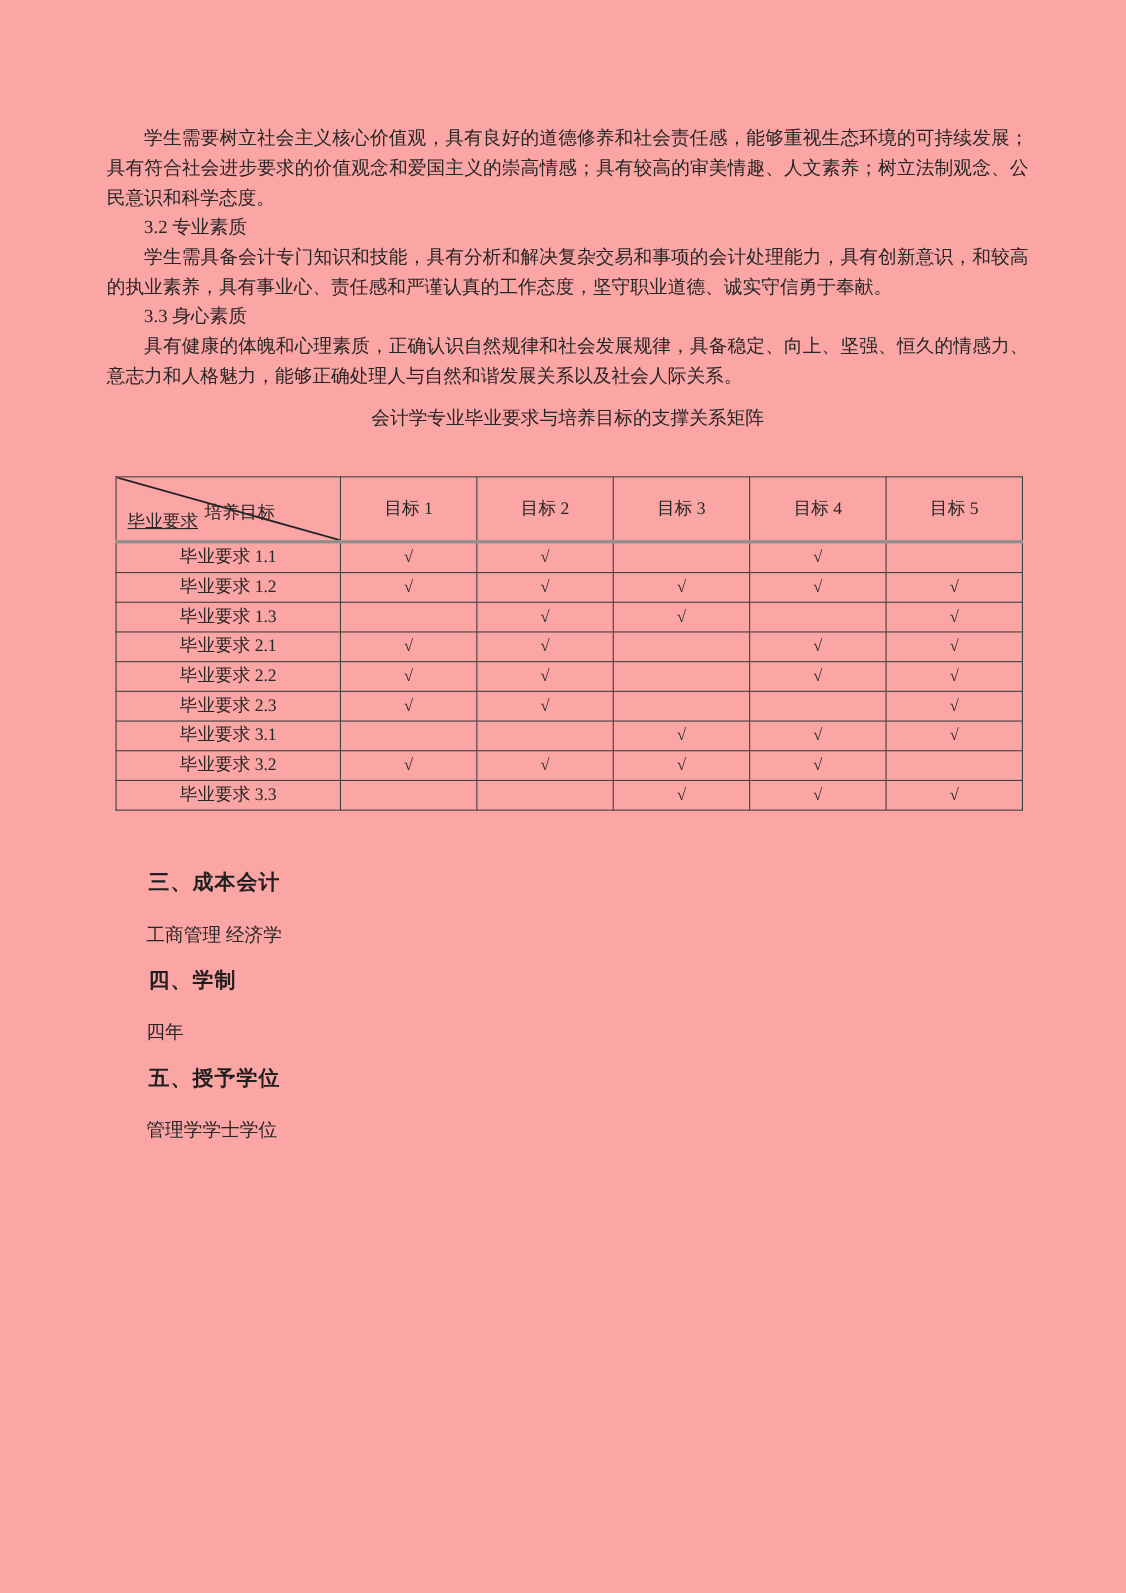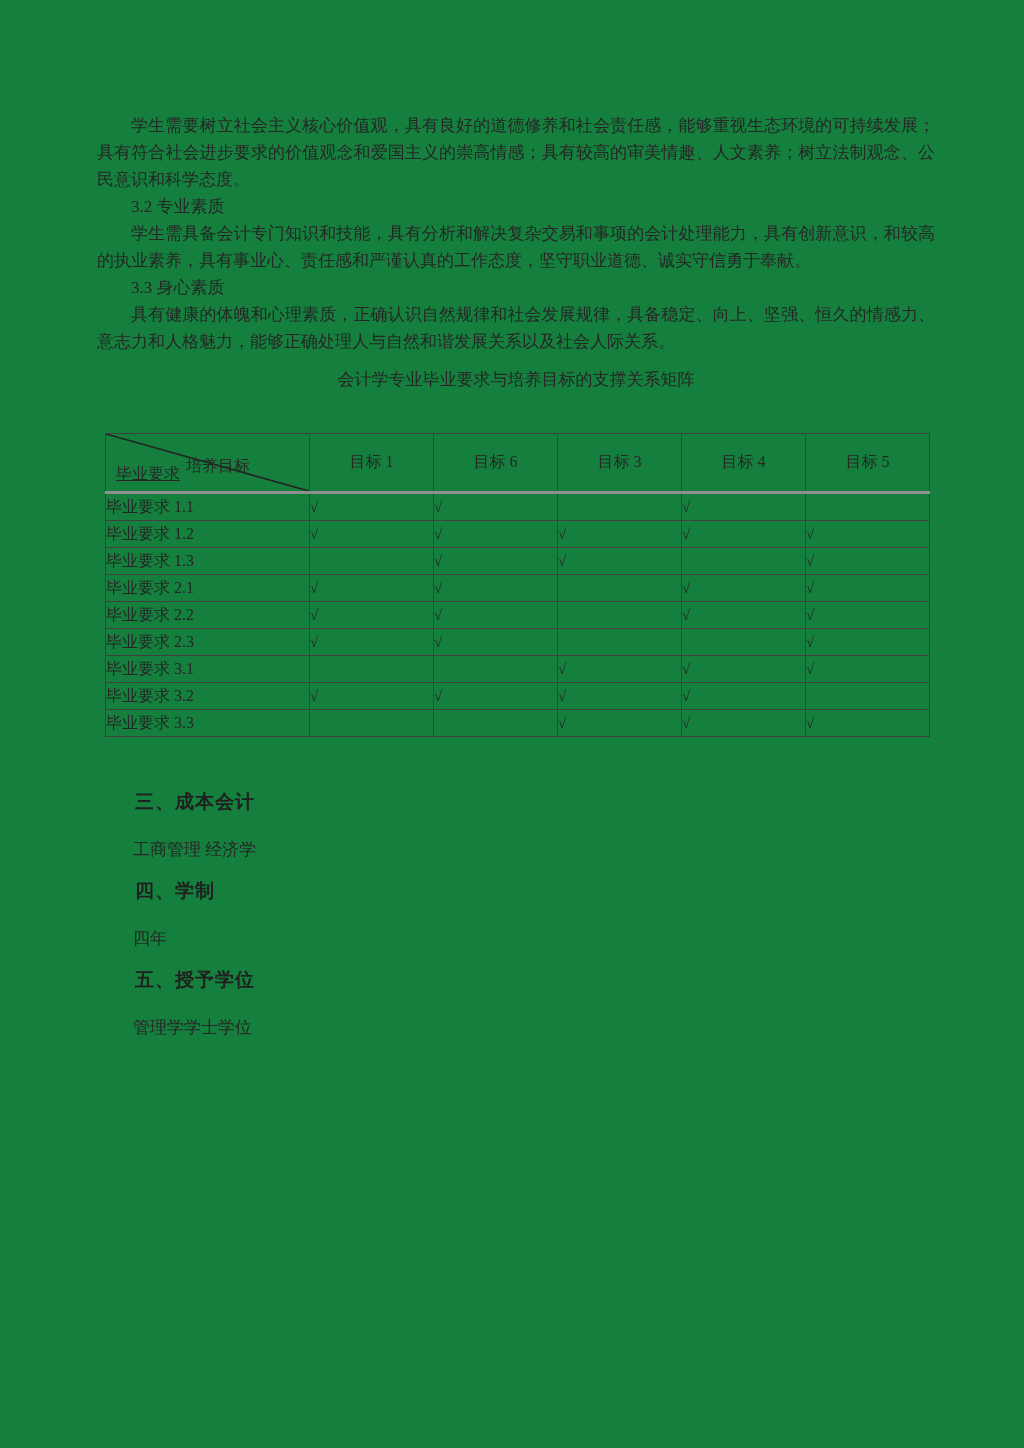--- a/index.html
+++ b/index.html
@@ -1,20 +1,20 @@
 <!DOCTYPE html>
 <html><head>
 <meta charset="utf-8">
 <style>
   html, body { margin: 0; padding: 0; background: #ffffff; }
   .page {
     position: relative;
     width: 1024px;
     height: 1448px;
-    background: #15803d;
+    background: #fca5a5;
     font-family: "Liberation Serif", serif;
     color: #262626;
     overflow: hidden;
   }
   .content {
     position: absolute;
     left: 97px;
     top: 112px;
     width: 838px;
   }
@@ -51,20 +51,21 @@
   }
   table.matrix col.c-label { width: 204px; }
   table.matrix col.c-goal  { width: 124px; }
   .corner-cell { position: relative; }
   .corner-cell svg { position: absolute; left: 0; top: 0; width: 100%; height: 100%; display: block; }
   .corner-top   { position: absolute; top: 22px;  left: 80px;  font-size: 16px; }
   .corner-bottom{ position: absolute; bottom: 6px; left: 10px; font-size: 16px; text-decoration: underline; }
   table.matrix tbody td {
     height: 26px;
     font-size: 16px;
+    text-align: center;
     line-height: 26px;
   }
   table.matrix tbody td.mark-cell { font-size: 15px; }
   .sections { margin-top: 52px; }
   .section + .section { margin-top: 15px; }
   .section-heading {
     font-family: "Liberation Sans", sans-serif;
     font-weight: bold;
     font-size: 19px;
     letter-spacing: 1px;
@@ -108,21 +109,21 @@
       <thead>
         <tr>
           <th class="corner-cell">
             <svg viewBox="0 0 204 57" preserveAspectRatio="none">
               <line x1="0" y1="0" x2="204" y2="57" stroke="#222222" stroke-width="1.6"></line>
             </svg>
             <span class="corner-top">培养目标</span>
             <span class="corner-bottom">毕业要求</span>
           </th>
           <th>目标 1</th>
-          <th>目标 6</th>
+          <th>目标 2</th>
           <th>目标 3</th>
           <th>目标 4</th>
           <th>目标 5</th>
         </tr>
       </thead>
       <tbody id="matrix-body">
           <tr>
             <td>毕业要求 1.1</td>
             <td class="mark-cell">√</td>
             <td class="mark-cell">√</td>

